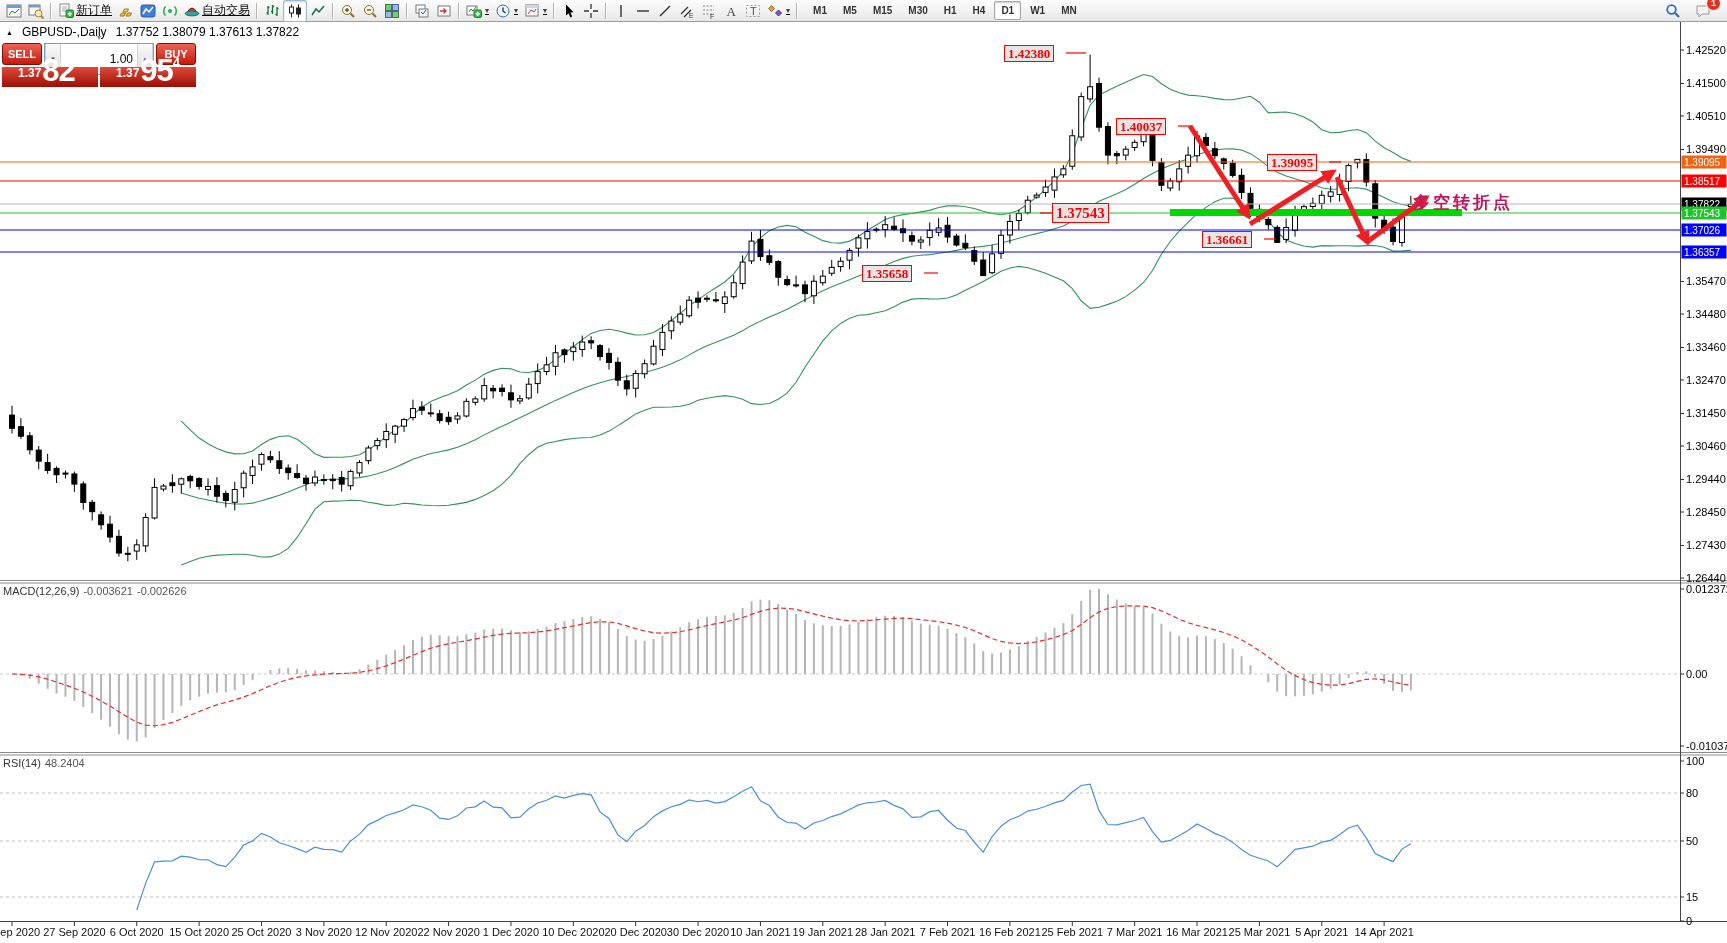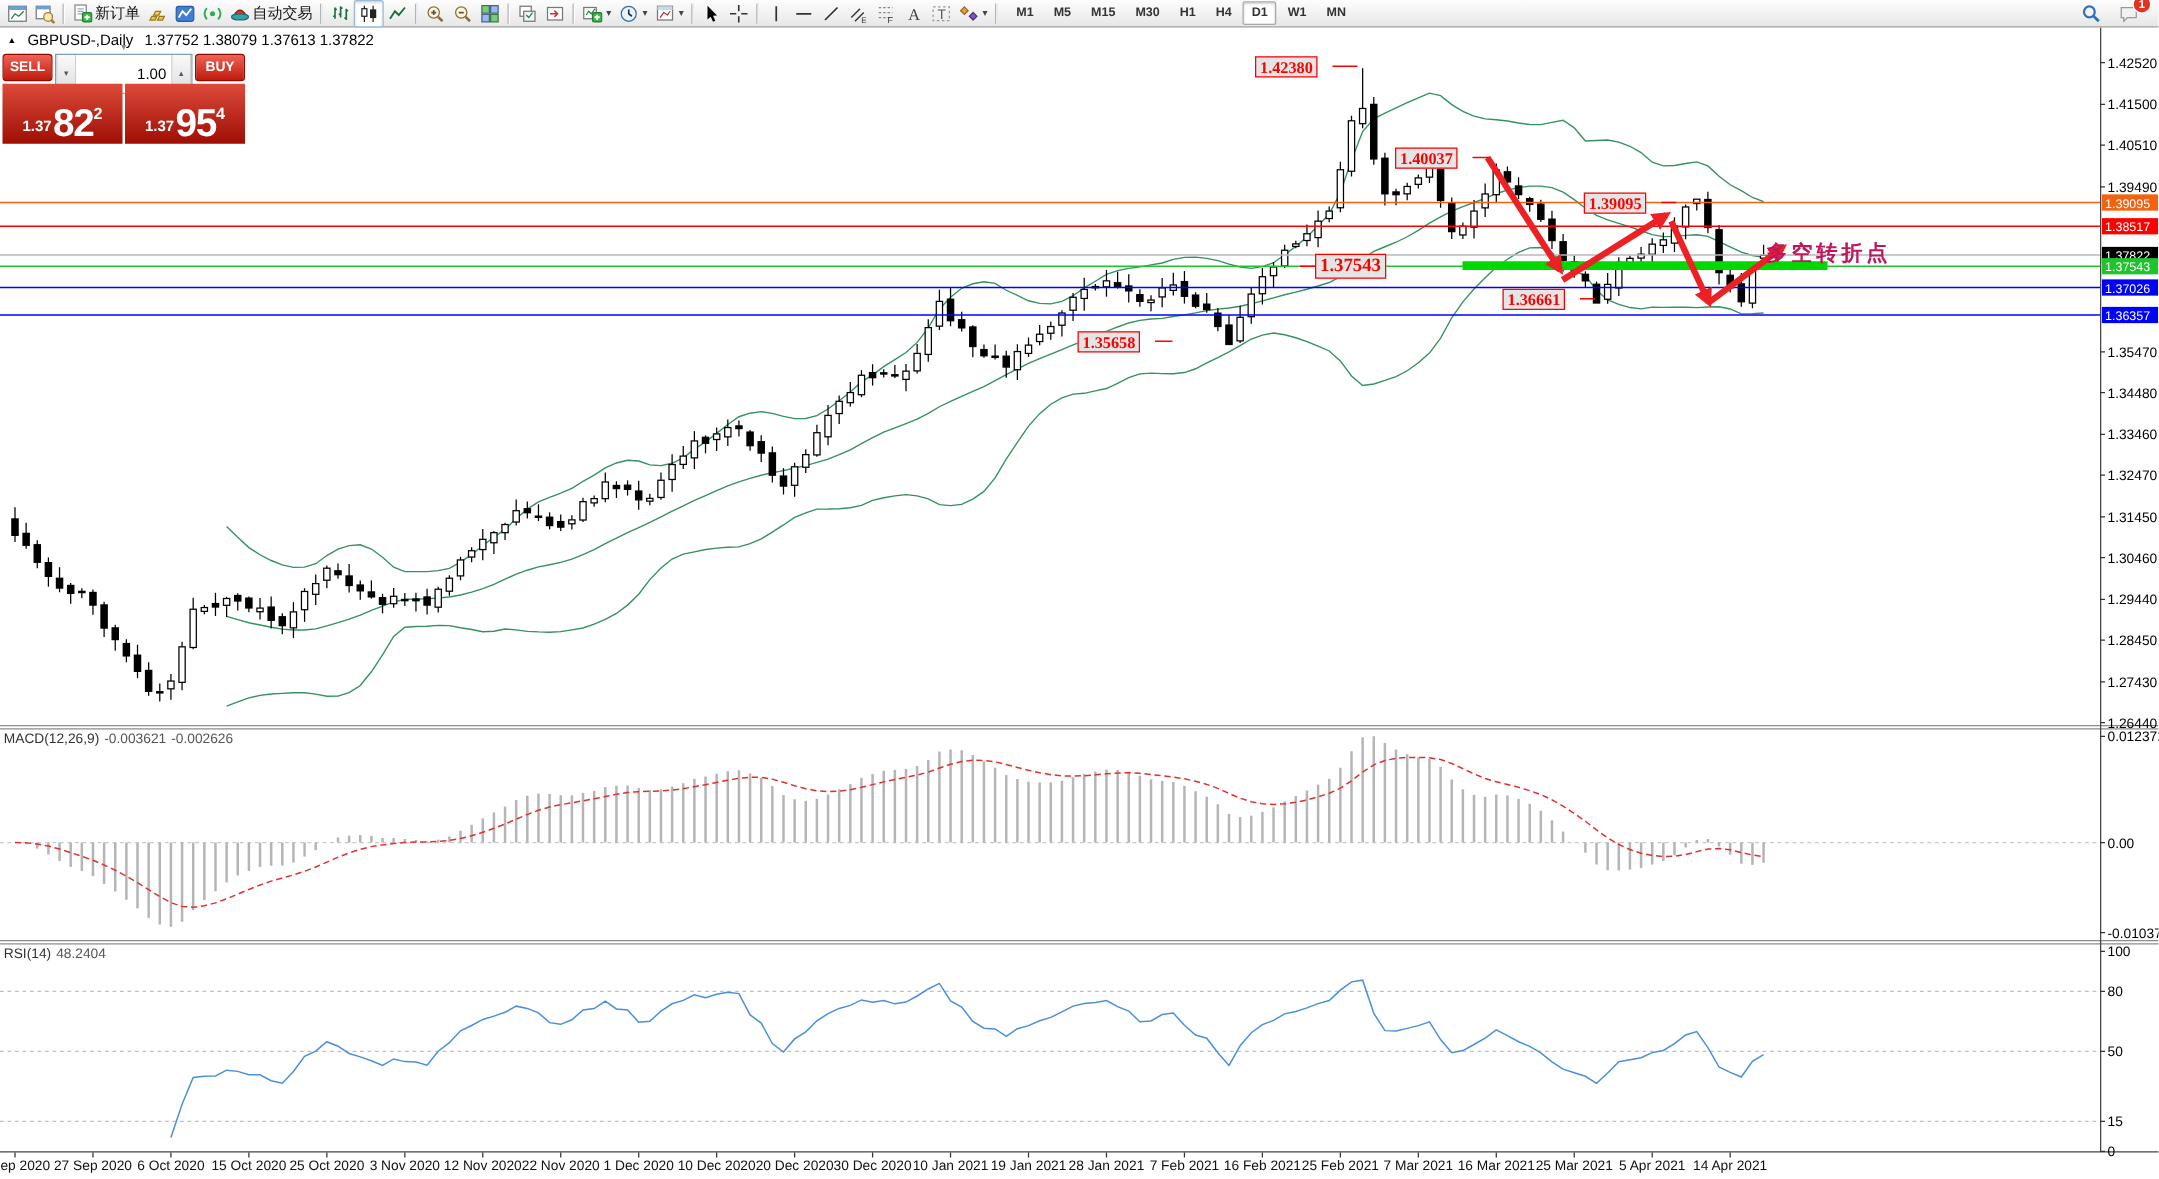--- a/index.html
+++ b/index.html
@@ -2,21 +2,21 @@
 <html><head>
 <meta charset="utf-8">
 <style>
   html,body{margin:0;padding:0;background:#fff;font-family:"Liberation Sans",sans-serif;}
   #app{position:relative;width:1727px;height:943px;overflow:hidden;background:#fff;}
   #chart-svg{position:absolute;left:0;top:0;z-index:1;}
   
   #toolbar{position:absolute;left:0;top:0;width:1727px;height:22px;box-sizing:border-box;
     background:linear-gradient(#fdfdfd,#e7e7e7);border-bottom:1px solid #9d9d9d;
     display:flex;align-items:center;padding:0 3px;z-index:10;}
-  .tb-item{height:20px;display:flex;align-items:center;justify-content:center;padding:0 3px;gap:2px;border-radius:2px;}
+  .tb-item{height:20px;display:flex;align-items:center;justify-content:center;padding:0 3px;gap:2px;border-radius:2px;text-decoration:underline;}
   .tb-item.active{background:#fff;border:1px solid #9db8d2;box-shadow:inset 0 1px 2px #ccd;}
   .tb-ic{display:flex;align-items:center;}
   .tb-label{font-size:12px;color:#111;white-space:nowrap;}
   .tb-dd{font-size:8px;color:#444;margin-left:1px;}
   .tb-div{width:1px;height:16px;background:#b3b3b3;border-right:1px solid #fff;margin:0 3px;}
   #tf-group{display:flex;align-items:center;margin-left:4px;justify-content:space-between;}
   .tf-btn{font-size:10px;font-weight:bold;color:#333;padding:3px 6px;margin:0 1px;border:1px solid transparent;border-radius:2px;}
   .tf-btn.active{background:#fff;border:1px solid #a8a8a8;box-shadow:inset 0 1px 2px #c8c8c8;}
   #tb-right{margin-left:auto;display:flex;align-items:center;gap:8px;padding-right:10px;}
   .badge{position:absolute;top:-5px;right:-7px;background:#e23222;color:#fff;border-radius:50%;
@@ -28,21 +28,21 @@
   
   #trade{left:2px;top:34px;width:194px;z-index:6;}
   .tw-caret{text-align:center;color:#888;font-size:8px;height:9px;line-height:8px;}
   .tw-row{display:flex;gap:2px;height:22px;}
   .btn-sell,.btn-buy{flex:0 0 38px;background:linear-gradient(#ef6257,#c01b0d);border:1px solid #8e0b00;border-radius:3px;
     color:#fff;font-size:11px;font-weight:bold;display:flex;align-items:center;justify-content:center;cursor:pointer;}
   .vol-wrap{flex:1;display:flex;border:1px solid #7f9db9;background:#fff;height:32px;box-sizing:border-box;align-items:stretch;}
   .vol-btn{width:16px;background:linear-gradient(#fafafa,#dcdcdc);border:none;border-left:1px solid #cfcfcf;border-right:1px solid #cfcfcf;
     color:#556;font-size:7px;padding:0;cursor:pointer;}
   input.vol{flex:1;width:40px;border:none;outline:none;text-align:right;font-size:12px;padding-right:4px;font-family:"Liberation Sans",sans-serif;}
-  .tw-prices{display:flex;gap:2px;margin-top:2px;height:48px;}
+  .tw-prices{display:flex;gap:2px;margin-top:2px;height:20px;}
   .px{flex:1;background:linear-gradient(#dd4a3a,#9e0e04);color:#fff;display:flex;align-items:flex-end;justify-content:center;padding-bottom:3px;}
   .px .base{font-size:12px;font-weight:bold;margin:0 1px 4px 0;}
   .px .big{font-size:31px;font-weight:bold;line-height:27px;letter-spacing:-1px;}
   .px .sup{font-size:13px;font-weight:bold;margin-bottom:14px;}
   
   #macd-label,#rsi-label{font-size:11px;color:#333;white-space:nowrap;}
   #macd-label span,#rsi-label span{margin-right:4px;}
   .ind-val{color:#555;}
   
   .callout{position:absolute;background:#e5e5e5;border:1px solid #f00;color:#f00;font-size:13px;font-weight:600;

